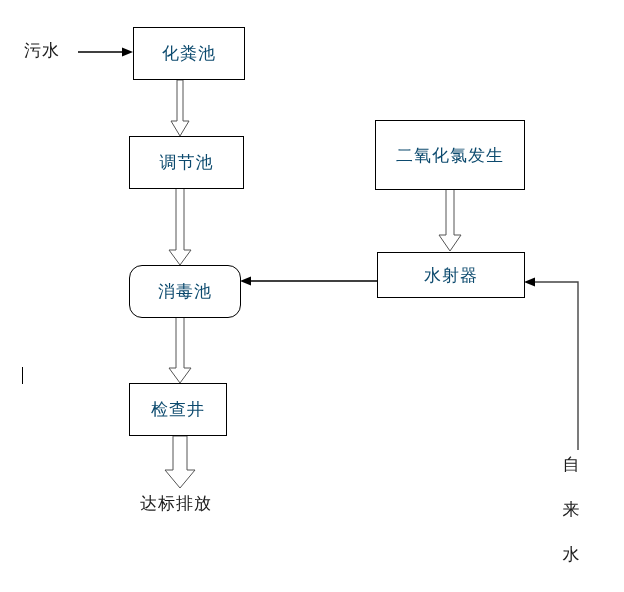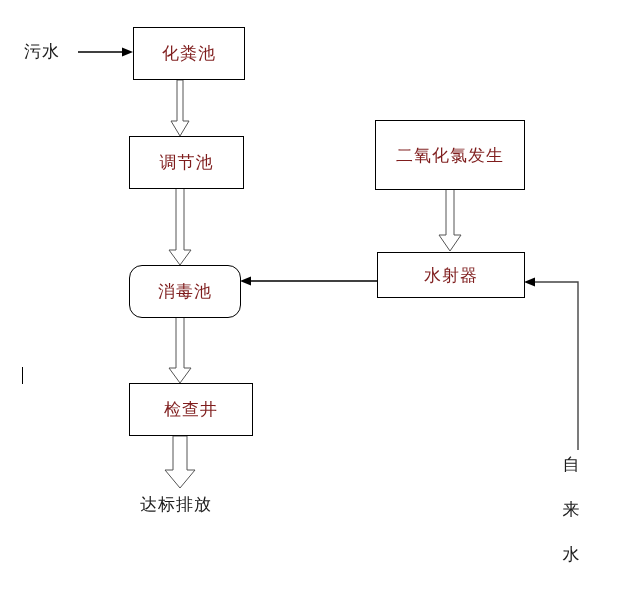--- a/index.html
+++ b/index.html
@@ -16,35 +16,36 @@
     font-family: "DejaVu Sans", "Liberation Sans", sans-serif;
   }
   .node {
     position: absolute;
     box-sizing: border-box;
     border: 1px solid #000000;
     background: #ffffff;
     display: flex;
     align-items: center;
     justify-content: center;
-    color: #7f1d1d;
+    color: #0c4a6e;
     letter-spacing: 1px;
   }
   .node-label {
     font-size: 17px;
     line-height: 1;
     white-space: nowrap;
   }
   .free-label {
     position: absolute;
     color: #1a1a1a;
     font-size: 17px;
     letter-spacing: 1px;
     white-space: nowrap;
     line-height: 1;
+    font-family: Liberation Mono, monospace;
   }
   .vtext {
     position: absolute;
     color: #1a1a1a;
     font-size: 17px;
     line-height: 45px;
     text-align: center;
     white-space: nowrap;
   }
   .vtext span { display: block; }
@@ -128,21 +129,21 @@
   </div>
 
   <div class="node" style="left:129px; top:136px; width:115px; height:53px;">
     <span class="node-label">调节池</span>
   </div>
 
   <div class="node" style="left:129px; top:265px; width:112px; height:53px;border-radius:13px;">
     <span class="node-label">消毒池</span>
   </div>
 
-  <div class="node" style="left:129px; top:383px; width:124px; height:53px;">
+  <div class="node" style="left:129px; top:383px; width:98px; height:53px;">
     <span class="node-label">检查井</span>
   </div>
 
   <div class="node" style="left:375px; top:120px; width:150px; height:70px;">
     <span class="node-label">二氧化氯发生</span>
   </div>
 
   <div class="node" style="left:377px; top:252px; width:148px; height:46px;">
     <span class="node-label">水射器</span>
   </div>

